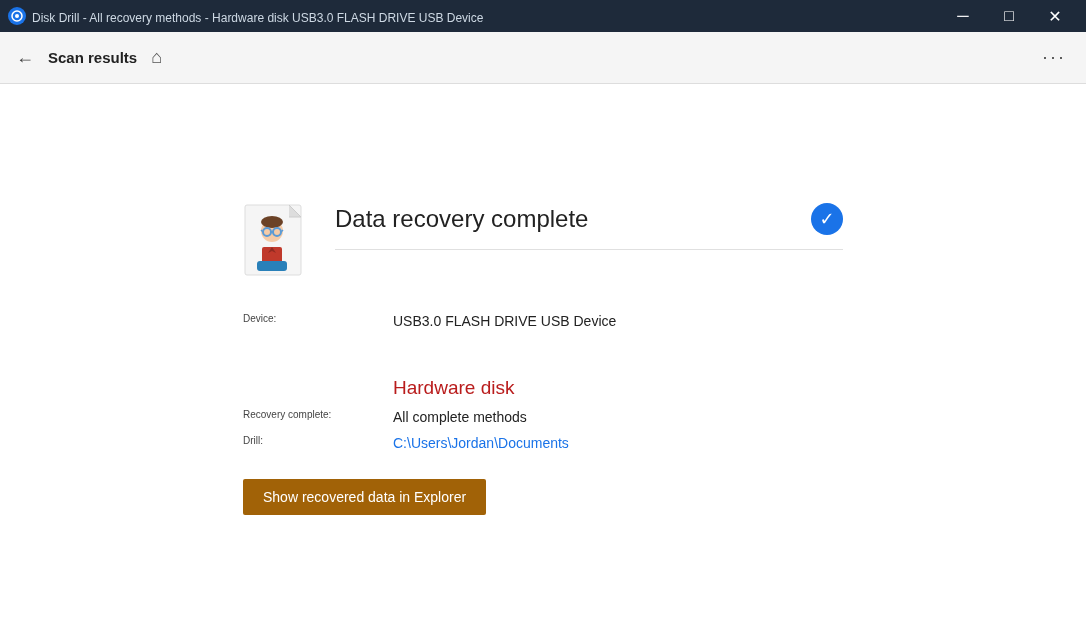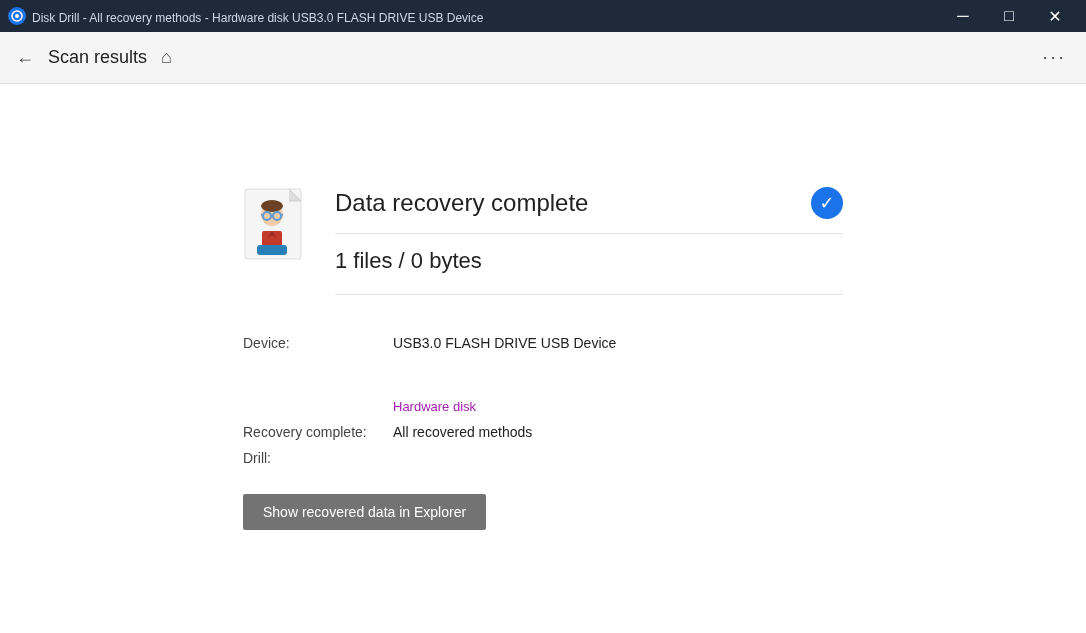--- a/index.html
+++ b/index.html
@@ -68,22 +68,22 @@
       background: none;
       border: none;
       cursor: pointer;
       font-size: 18px;
       color: #444;
       display: flex;
       align-items: center;
       padding: 4px;
     }
     .nav-title {
-      font-size: 18px;
-      font-weight: 400;
+      font-size: 15px;
+      font-weight: 700;
       color: #222;
     }
     .nav-home-btn {
       background: none;
       border: none;
       cursor: pointer;
       font-size: 18px;
       color: #555;
       display: flex;
       align-items: center;
@@ -185,45 +185,45 @@
       margin-bottom: 28px;
     }
     .detail-row {
       display: flex;
       align-items: flex-start;
       gap: 0;
     }
     .detail-label {
       width: 150px;
       color: #444;
-      font-size: 14px;
+      font-size: 10px;
       flex-shrink: 0;
     }
     .detail-value {
       font-size: 14px;
       color: #222;
       display: flex;
       flex-direction: column;
       gap: 48px;
     }
     .detail-value .device-name {
       color: #222;
       font-weight: 400;
     }
     .detail-value .device-type {
-      color: #a21caf;
-      font-size: 13px;
+      color: #b91c1c;
+      font-size: 19px;
     }
     .detail-value .path-value {
       color: #1a73e8;
     }
 
     
     .show-explorer-btn {
-      background: #737373;
+      background: #a16207;
       color: #fff;
       border: none;
       border-radius: 2px;
       padding: 10px 20px;
       font-size: 14px;
       cursor: pointer;
       align-self: flex-start;
       font-family: 'Segoe UI', Arial, sans-serif;
     }
   </style>
@@ -284,43 +284,45 @@
 
           <rect x="14" y="58" width="30" height="10" rx="3" fill="#2980b9"></rect>
         </svg>
       </div>
 
       <div class="card-header-info">
         <div class="card-title-row">
           <span class="card-title">Data recovery complete</span>
           <div class="check-circle">✓</div>
         </div>
-        <div class="files-summary">1 files / 0 bytes</div>
       </div>
     </div>
 
     <div class="details-table">
 
       <div class="detail-row">
         <span class="detail-label">Device:</span>
         <div class="detail-value">
           <span class="device-name">USB3.0 FLASH DRIVE USB Device</span>
           <span class="device-type">Hardware disk</span>
         </div>
       </div>
 
       <div class="detail-row">
         <span class="detail-label">Recovery complete:</span>
         <div class="detail-value">
-          <span>All recovered methods</span>
+          <span>All complete methods</span>
         </div>
       </div>
 
       <div class="detail-row">
         <span class="detail-label">Drill:</span>
+        <div class="detail-value">
+          <span class="path-value">C:\Users\Jordan\Documents</span>
+        </div>
       </div>
 
     </div>
 
     <button class="show-explorer-btn">Show recovered data in Explorer</button>
 
   </div>
 </div>
 
 </body></html>

